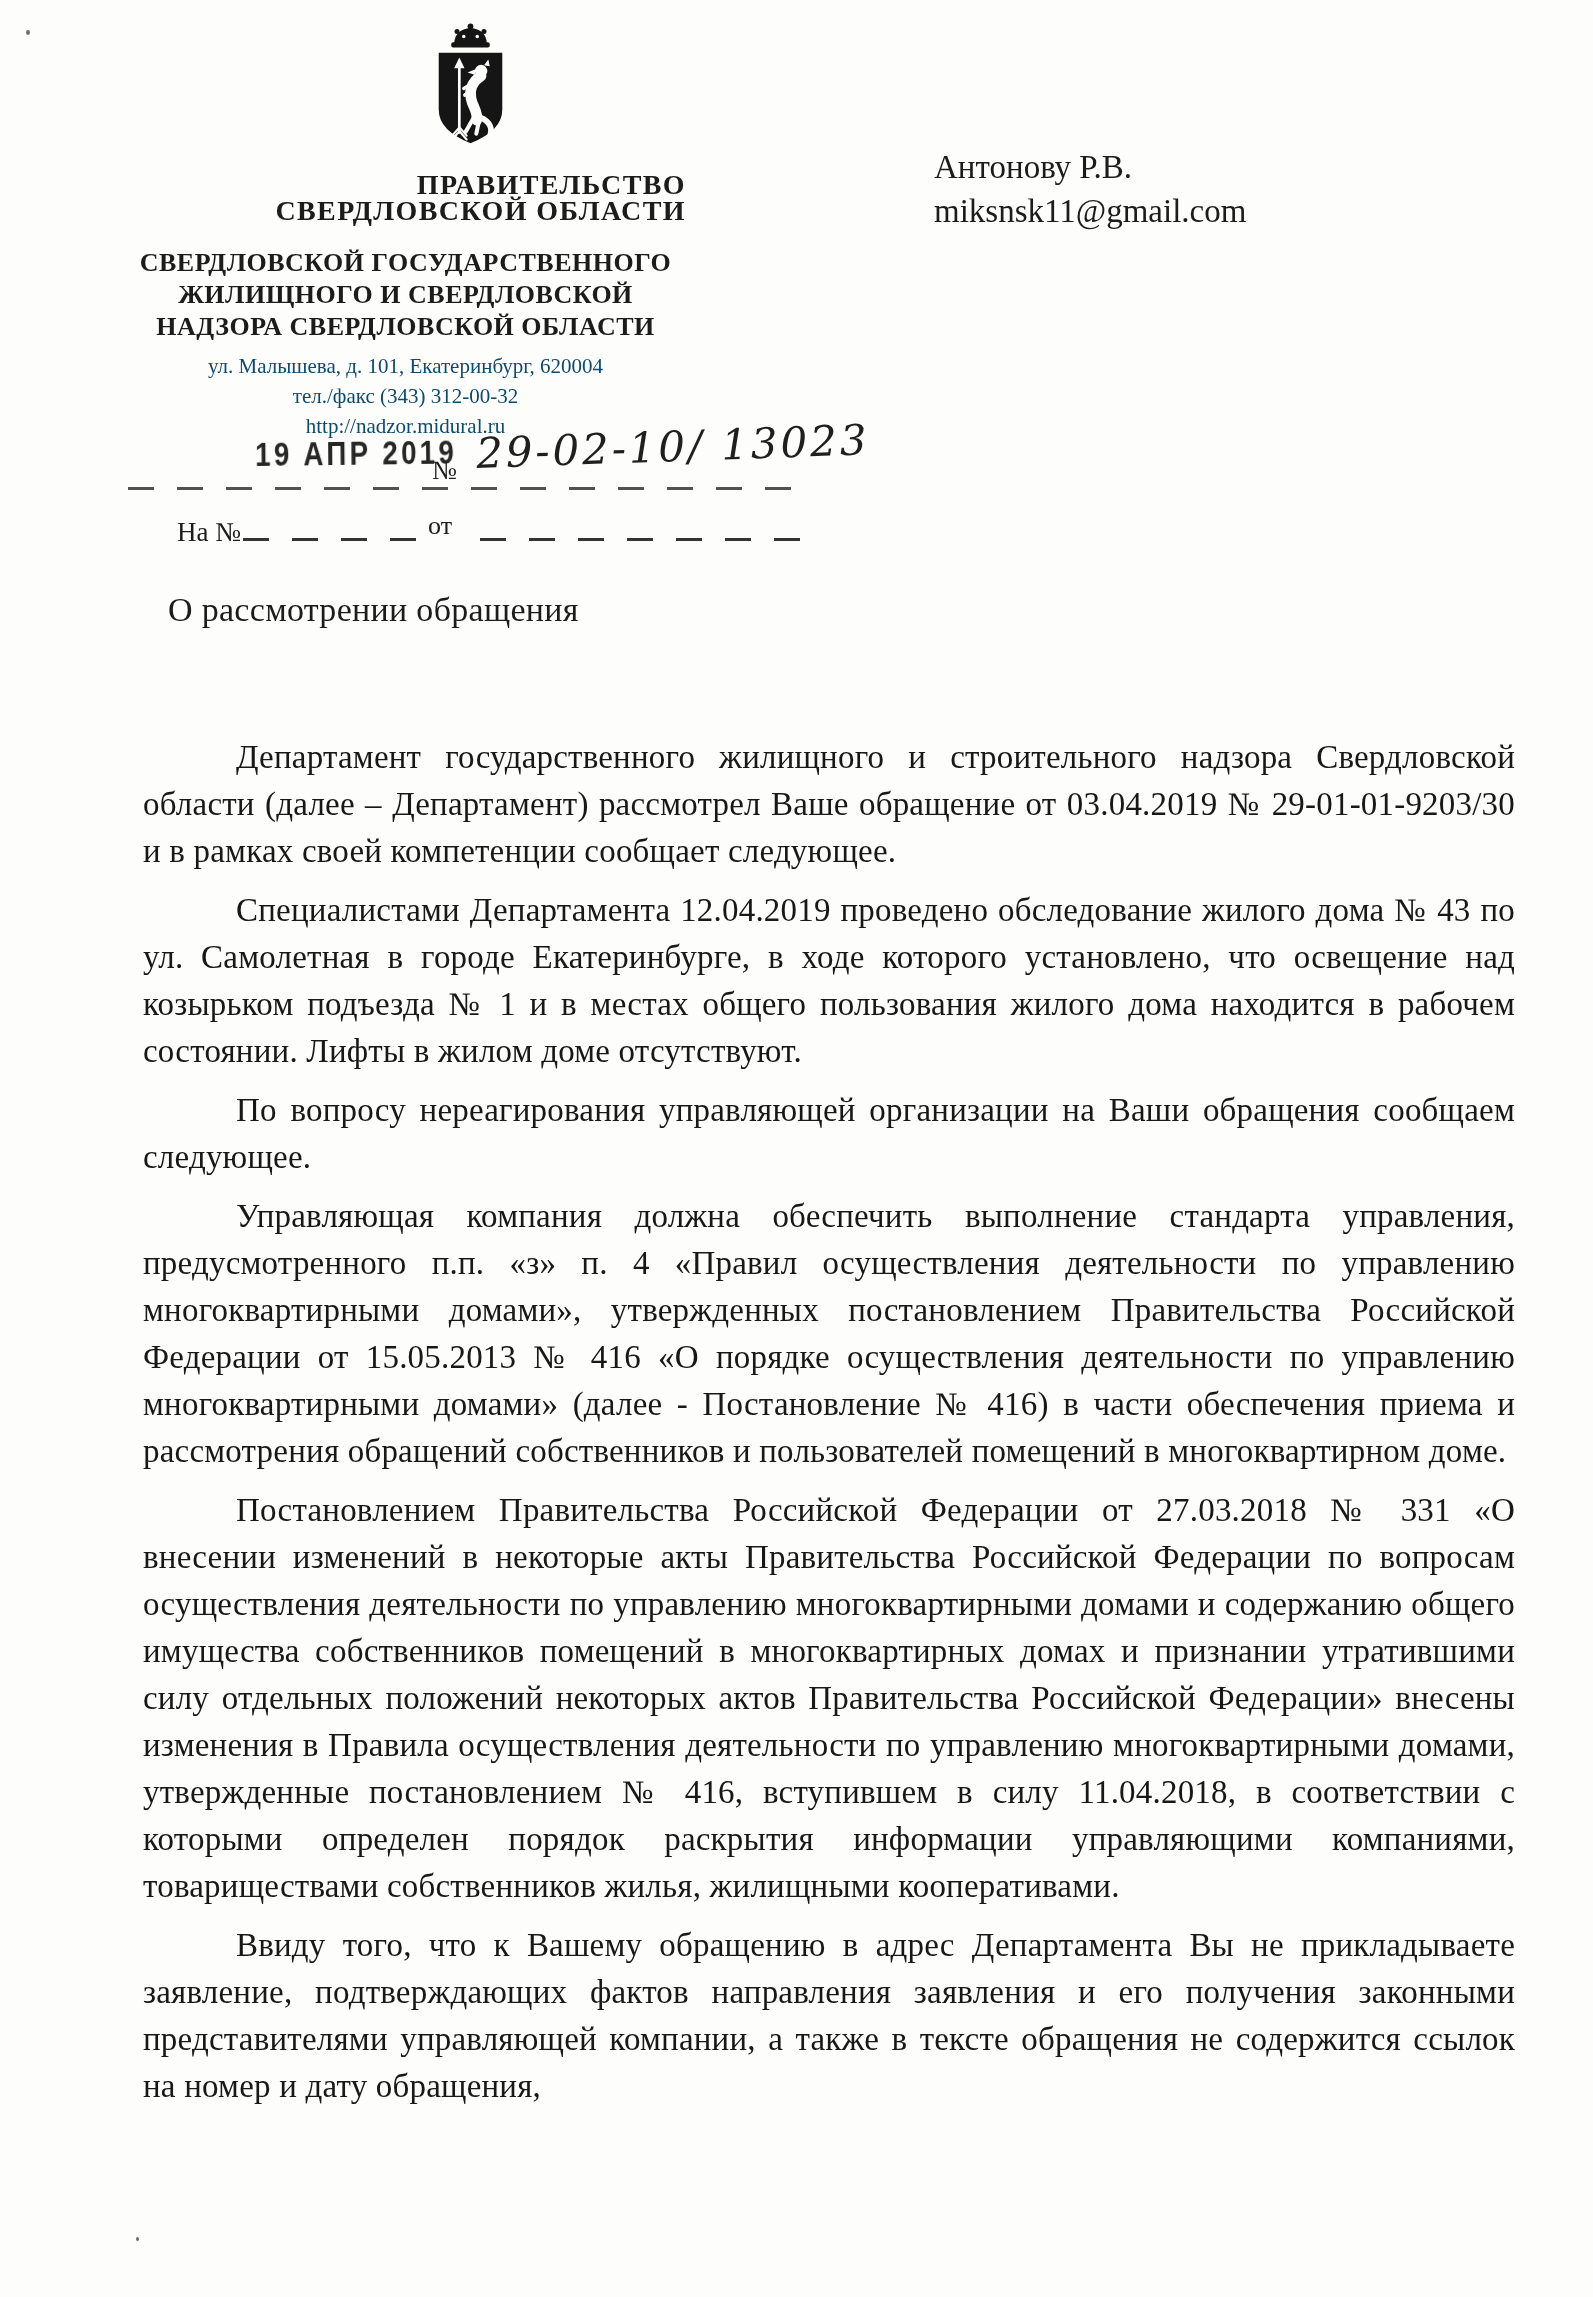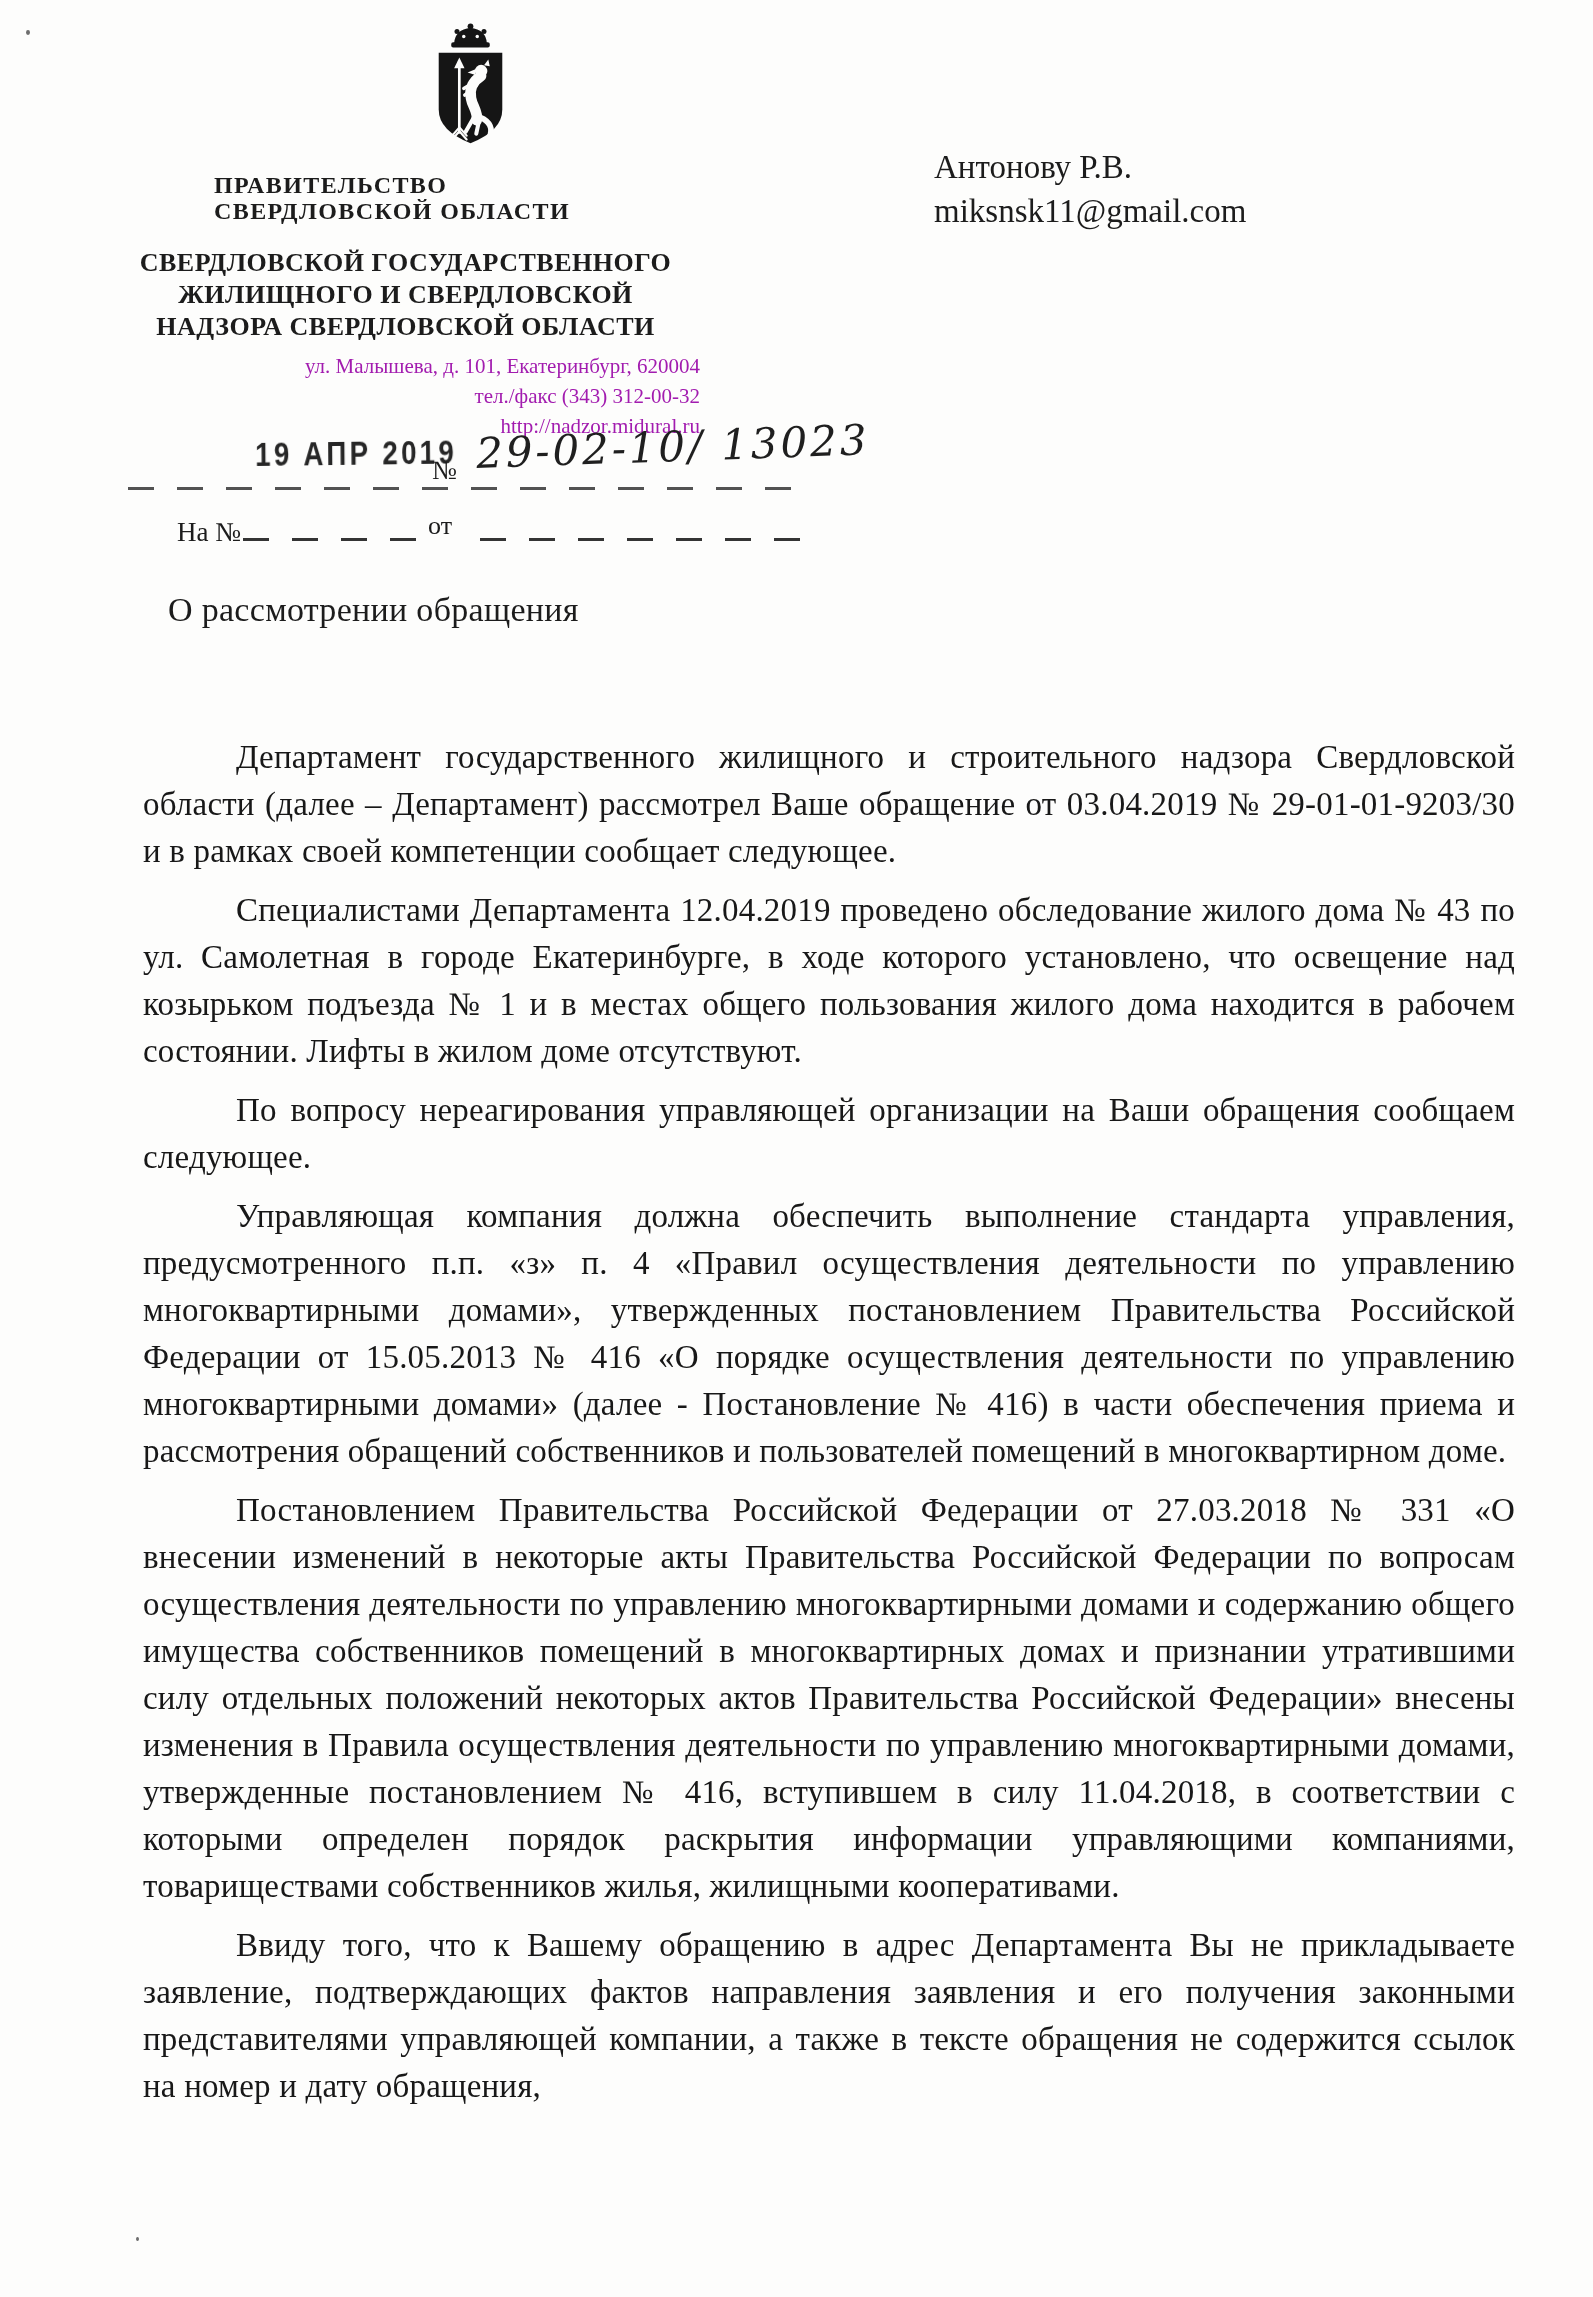--- a/index.html
+++ b/index.html
@@ -9,32 +9,32 @@
     background:#fdfdfc; color:#1c1c1c; overflow:hidden;
     font-family:"Liberation Serif","DejaVu Serif",serif;
   }
   .speck { position:absolute; background:#6e6e6e; border-radius:50%; }
   .speck-tl { left:26px; top:30px; width:3.9px; height:4.8px; }
   .speck-bl { left:136px; top:2237px; width:2.9px; height:3.9px; }
 
   
   .emblem { position:absolute; left:425px; top:21px; width:91px; height:131px; }
   .gov {
-    position:absolute; left:214px; top:172px; width:454px;
-    text-align:left; font-weight:bold; font-size:24px; line-height:26px;
+    position:absolute; left:232px; top:172px; width:454px;
+    text-align:right; font-weight:bold; font-size:28px; line-height:26px;
     letter-spacing:1.4px;
   }
   .dept {
     position:absolute; left:111px; top:247px; width:589px;
     text-align:center; font-weight:bold; font-size:26px; line-height:32px;
     letter-spacing:0.5px;
   }
   .contact {
     position:absolute; left:111px; top:351px; width:589px;
-    text-align:right; font-size:21px; line-height:30px; color:#a21caf;
+    text-align:center; font-size:21px; line-height:30px; color:#0c4a6e;
   }
 
   
   .stamp {
     position:absolute; left:255px; top:436px;
     font-family:"Liberation Sans","DejaVu Sans",sans-serif;
     font-weight:bold; font-size:33px; letter-spacing:3.9px; color:#262626;
     transform:scaleX(0.84) rotate(-0.6deg); transform-origin:left top;
     filter:blur(0.3px);
   }

